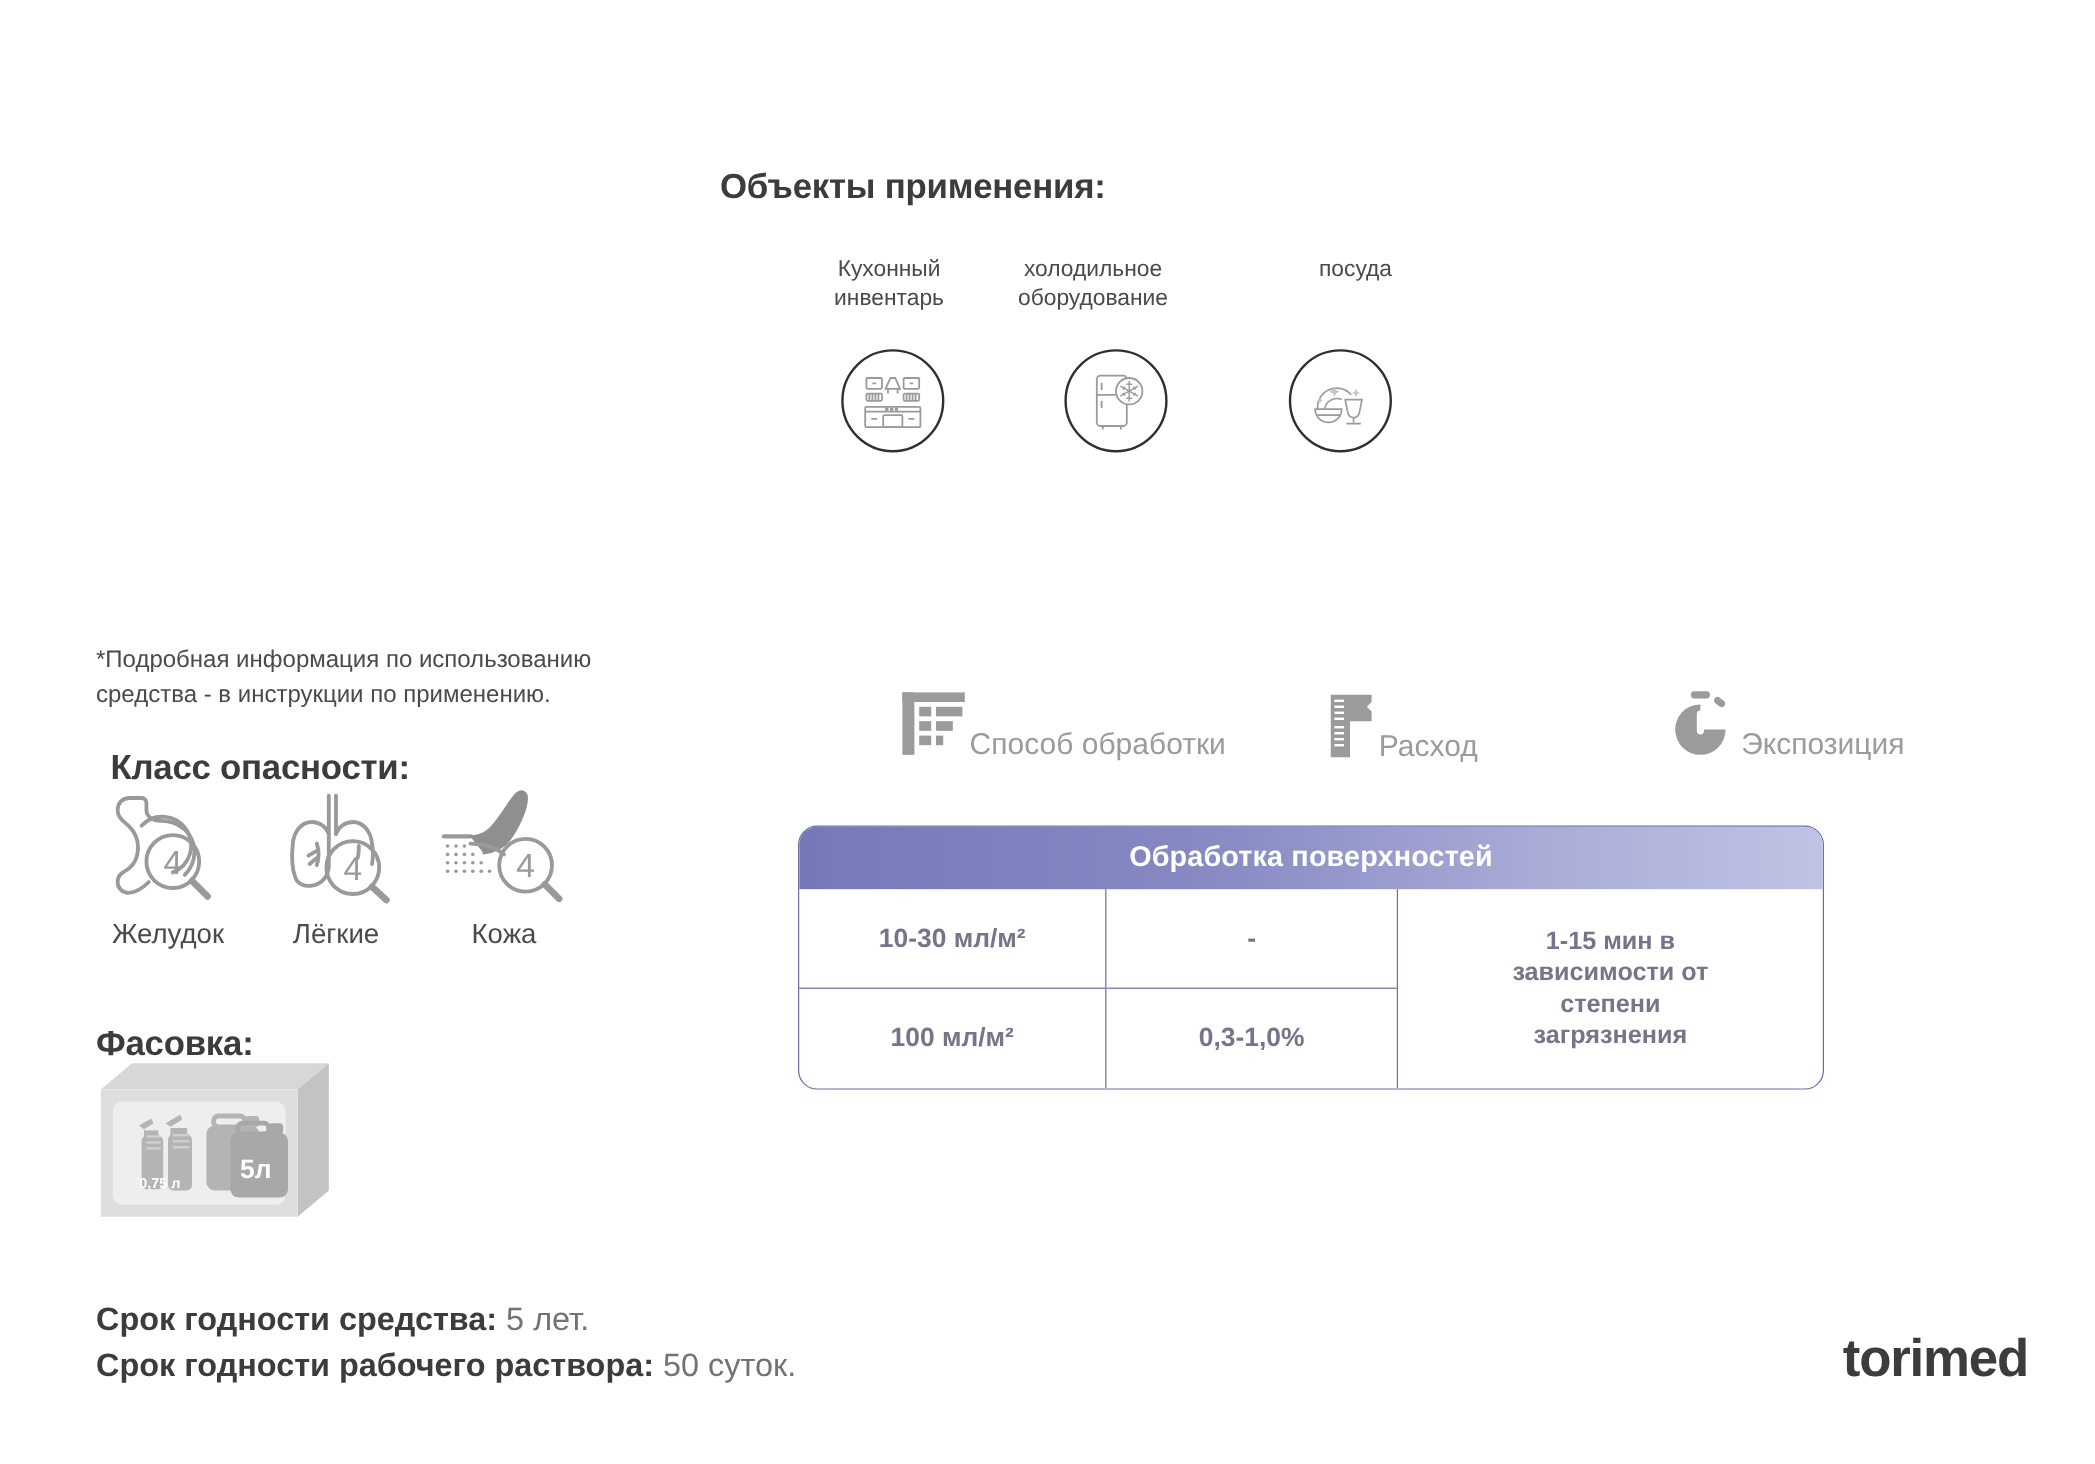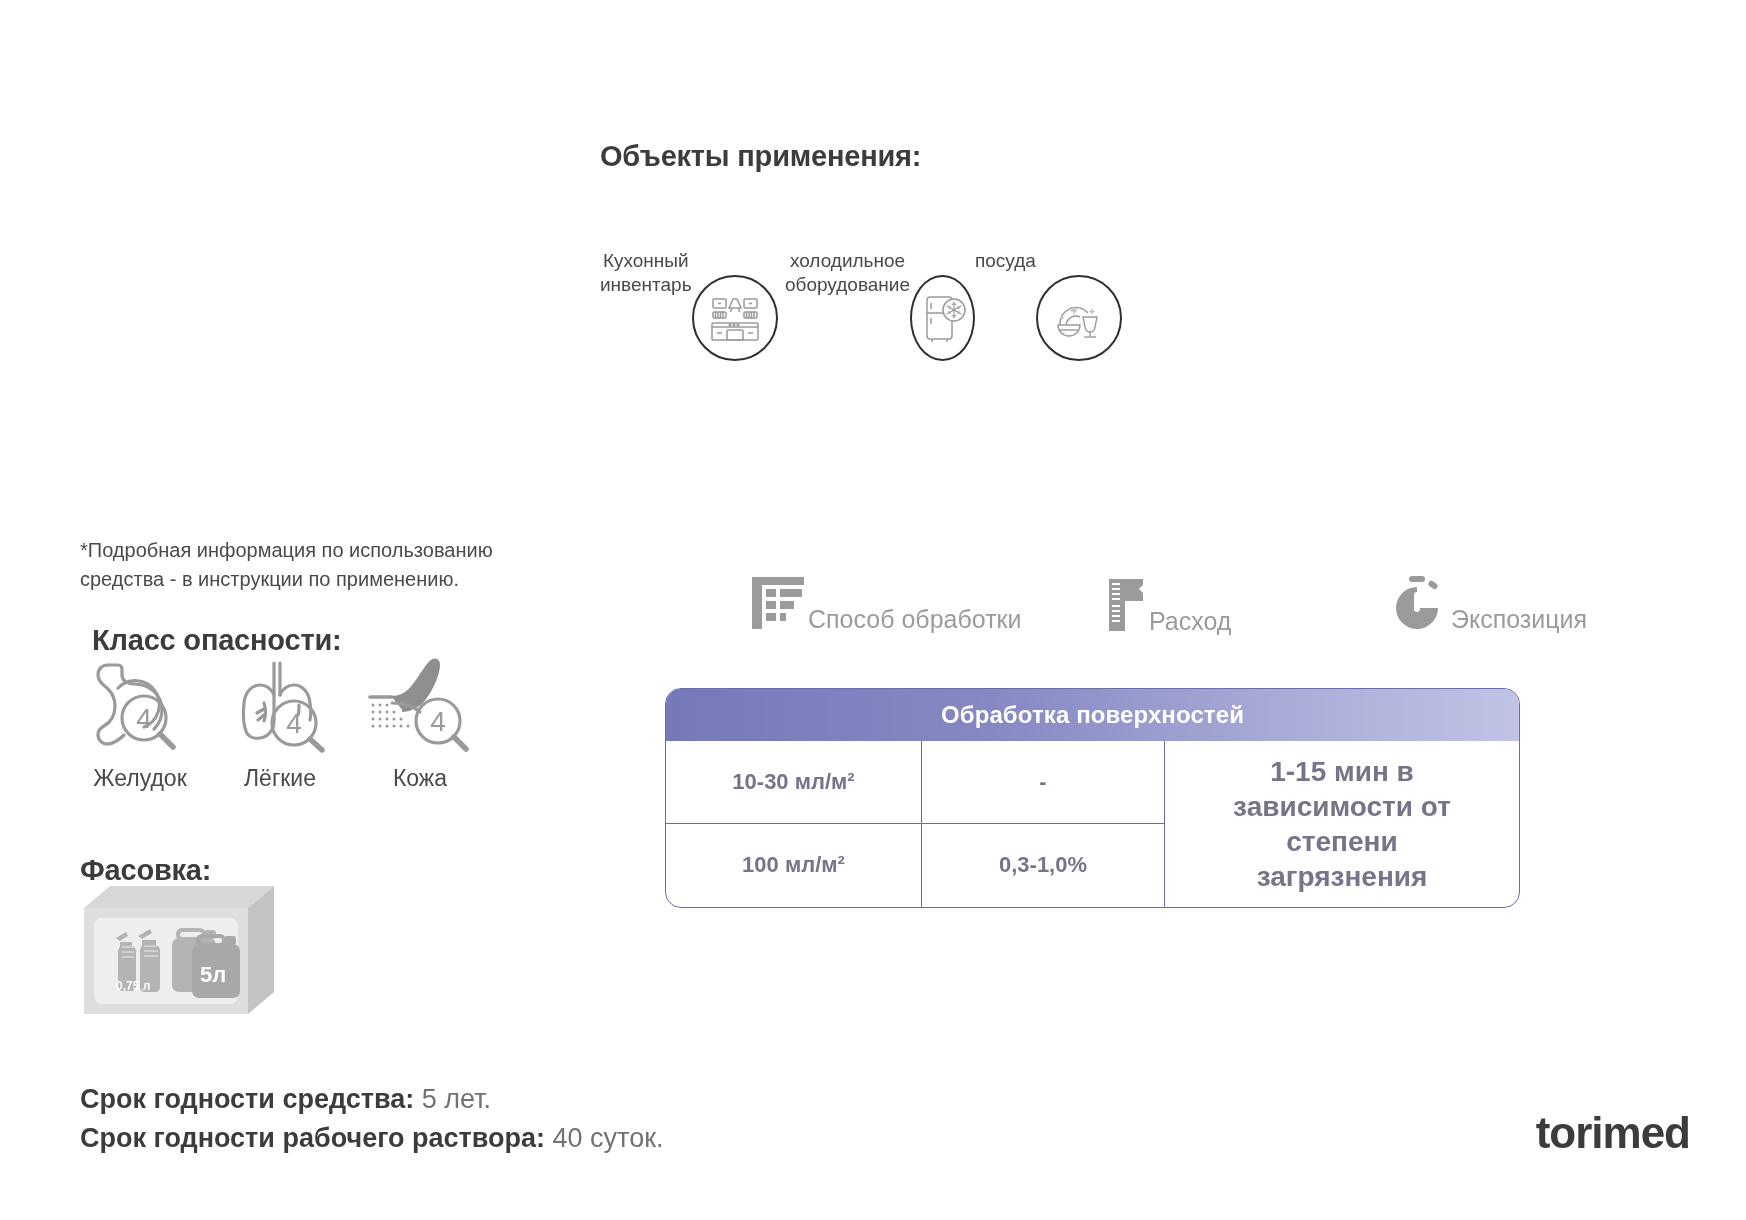--- a/index.html
+++ b/index.html
@@ -35,23 +35,22 @@
     margin: 0 0 40px 0;
   }
   #objects-list {
     display: flex;
     align-items: flex-start;
     gap: 0px;
   }
   .object-item {
     width: 190px;
     display: flex;
-    flex-direction: row;
-    align-items: flex-start;
-    margin-top: 36px;
+    flex-direction: column;
+    align-items: flex-end;
   }
   .object-label {
     font-size: 19px;
     line-height: 1.28;
     color: #4a4a4a;
     text-align: center;
     white-space: pre-line;
     min-height: 52px;
   }
   .object-circle {
@@ -203,21 +202,21 @@
     font-weight: bold;
     padding: 0 6px;
     box-sizing: border-box;
     line-height: 1.2;
     white-space: pre-line;
     border-bottom: 1.5px solid #6b6ca8;
   }
   .tbl-cell.last-row { border-bottom: none; }
   .col-expo .tbl-cell {
     height: 166px;
-    font-size: 28px;
+    font-size: 21px;
     line-height: 1.25;
     border-bottom: none;
   }
 
   
   #footer-lines {
     position: absolute;
     left: 80px;
     top: 1080px;
   }
@@ -527,19 +526,19 @@
     </div>
   </div>
 
   <div id="footer-lines">
     <div class="footer-line">
       <b>Срок годности средства:</b>
       <span class="val">5 лет.</span>
     </div>
     <div class="footer-line">
       <b>Срок годности рабочего раствора:</b>
-      <span class="val">40 суток.</span>
+      <span class="val">50 суток.</span>
     </div>
   </div>
 
   <div id="brand-logo">torimed</div>
 
 </div>
 
 </body></html>

